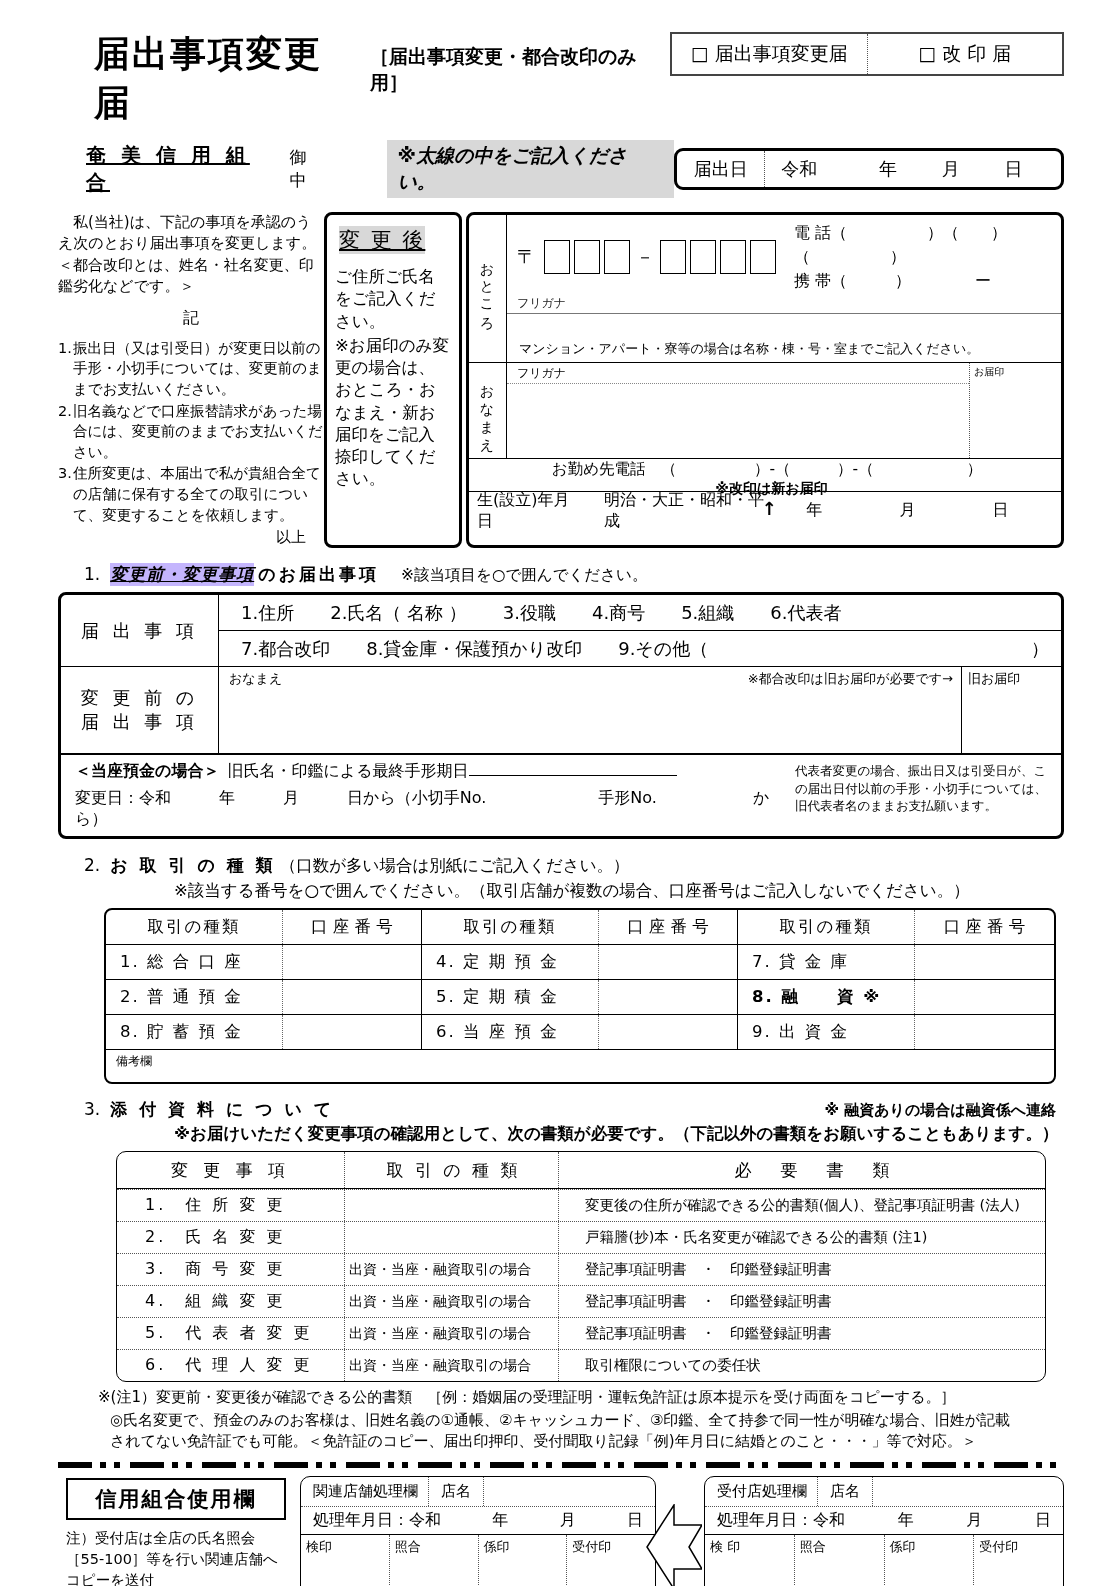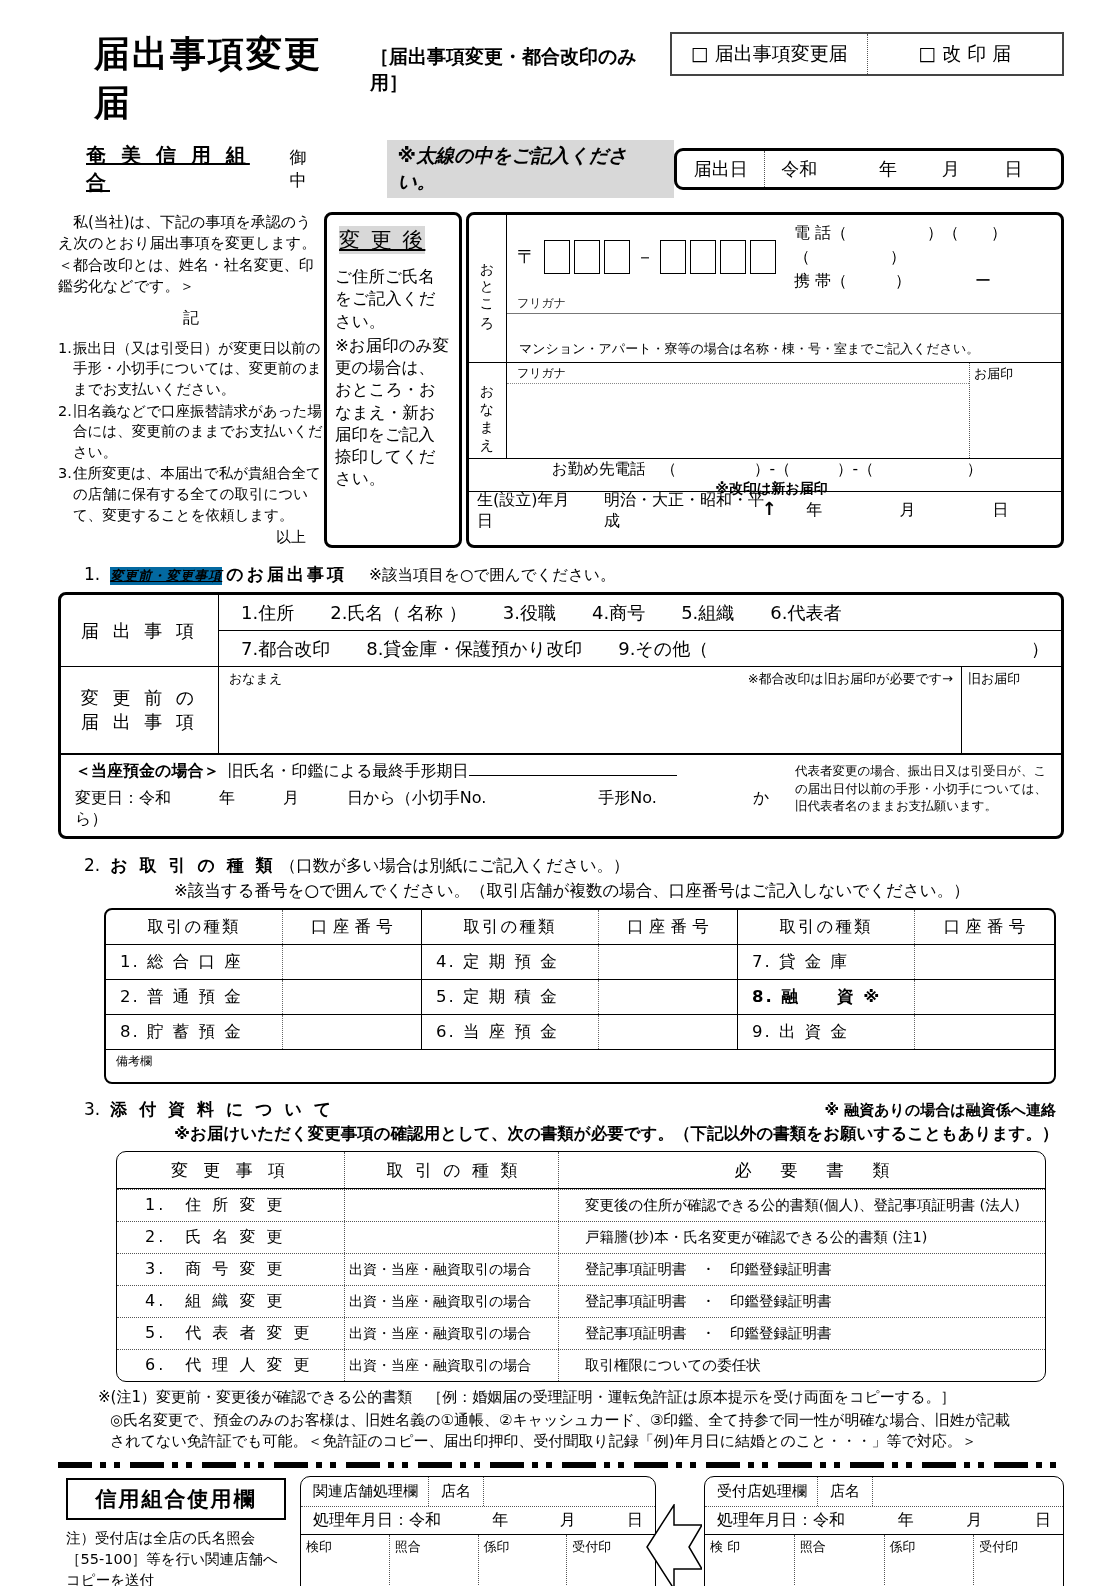--- a/index.html
+++ b/index.html
@@ -49,35 +49,35 @@
   .pbox { width: 26px; height: 34px; border: 1.5px solid #000; margin-left: 4px; background: #fff; }
   .pdash { font-size: 18px; margin: 0 2px 0 6px; }
   .phones { margin-left: 18px; font-size: 16px; line-height: 1.5; }
   .furigana { font-size: 12px; color: #222; padding: 0 0 1px 10px; border-bottom: 1px solid #777; }
   .addr-blank { flex: 1; }
   .addr-note { font-size: 13px; padding: 2px 8px 4px 12px; }
   .name-row { height: 96px; border-bottom: 1.5px solid #000; }
   .name-content { flex: 1; display: flex; flex-direction: column; }
   .name-furigana { font-size: 12px; padding: 2px 0 1px 10px; border-bottom: 1px dotted #888; }
   .name-blank { flex: 1; }
-  .seal-col { width: 92px; flex: none; border-left: 1px dotted #555; font-size: 13px; padding: 2px 4px; }
+  .seal-col { width: 92px; flex: none; border-left: 1px dotted #555; font-size: 10px; padding: 2px 4px; }
   .workphone-row { height: 33px; border-bottom: 1.5px solid #000; align-items: center; padding: 0 6px 0 10px; font-size: 15.5px; flex-direction: column; }
   .workphone-row .wp { flex: 1; }
   .seal-note { font-size: 14px; font-weight: bold; margin-left: 9px; }
   .up-arrow { font-size: 18px; font-weight: bold; margin-left: 4px; }
   .birth-row { height: 37px; align-items: center; padding: 0 14px 0 8px; font-size: 16px; }
   .birth-row .era-list { margin-left: 26px; }
   .birth-row .sp { flex: 1; }
   .birth-row .unit { width: 100px; text-align: center; }
 
   
   .sec-head { display: flex; align-items: baseline; margin-top: 15px; }
   .sec-num { font-size: 17px; margin: 0 10px 0 26px; }
   .sec-title { font-size: 17px; font-weight: bold; letter-spacing: 3px; }
-  .hl-ital { background: #0369a1; font-weight: bold; font-style: italic; text-decoration: underline; font-size: 13px; letter-spacing: 1px; }
+  .hl-ital { background: #c4b5fd; font-weight: bold; font-style: italic; text-decoration: underline; font-size: 17px; letter-spacing: 1px; }
   .sec-note { font-size: 15.5px; margin-left: 22px; }
 
   
   .s1-box { border: 3px solid #000; border-radius: 8px; margin-top: 6px; overflow: hidden; }
   .s1-row { display: flex; }
   .s1-label { width: 158px; flex: none; border-right: 1.5px solid #000; display: flex; flex-direction: column; align-items: center; justify-content: center; font-size: 18px; letter-spacing: 4px; }
   .s1-items { flex: 1; }
   .s1-line { font-size: 18px; padding: 6px 12px 5px 22px; }
   .s1-line1 { border-bottom: 1px solid #000; }
   .s1-line2 { display: flex; }

